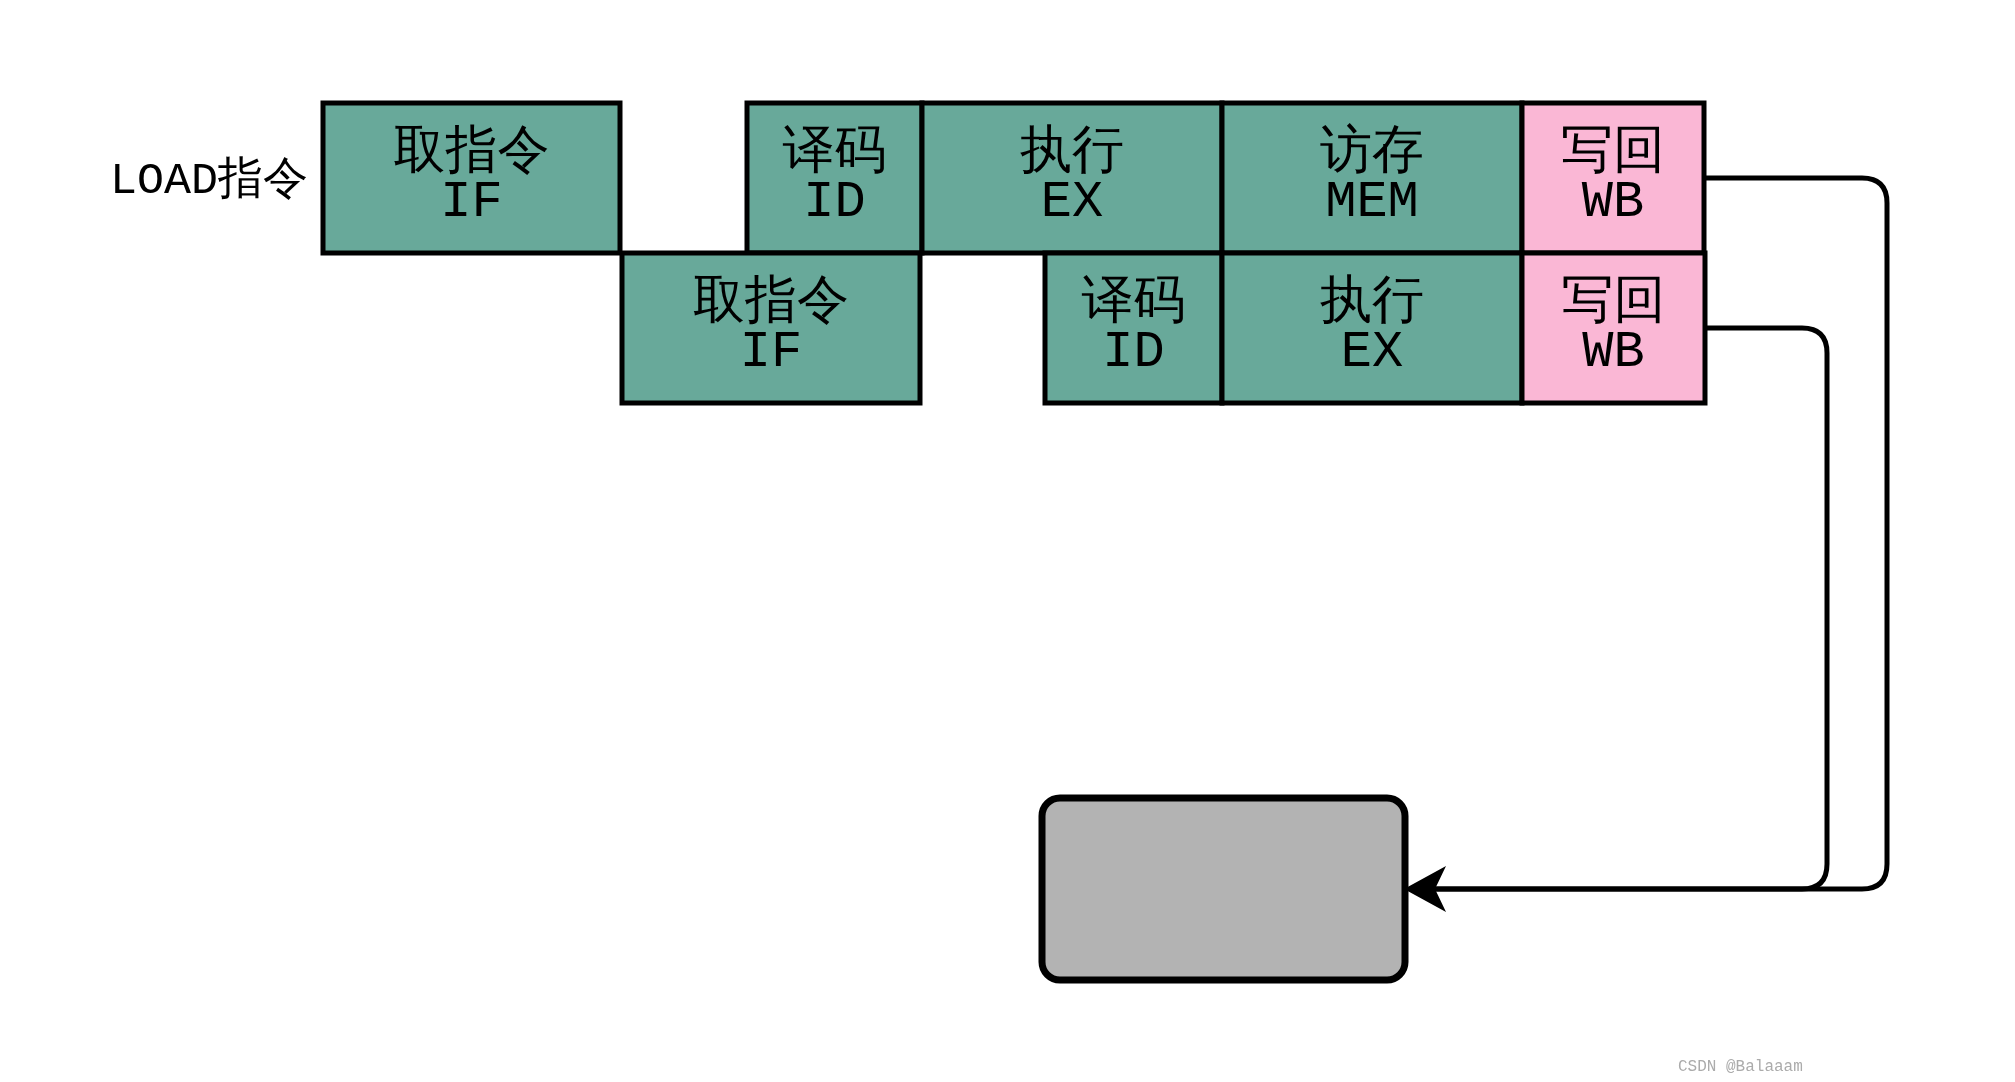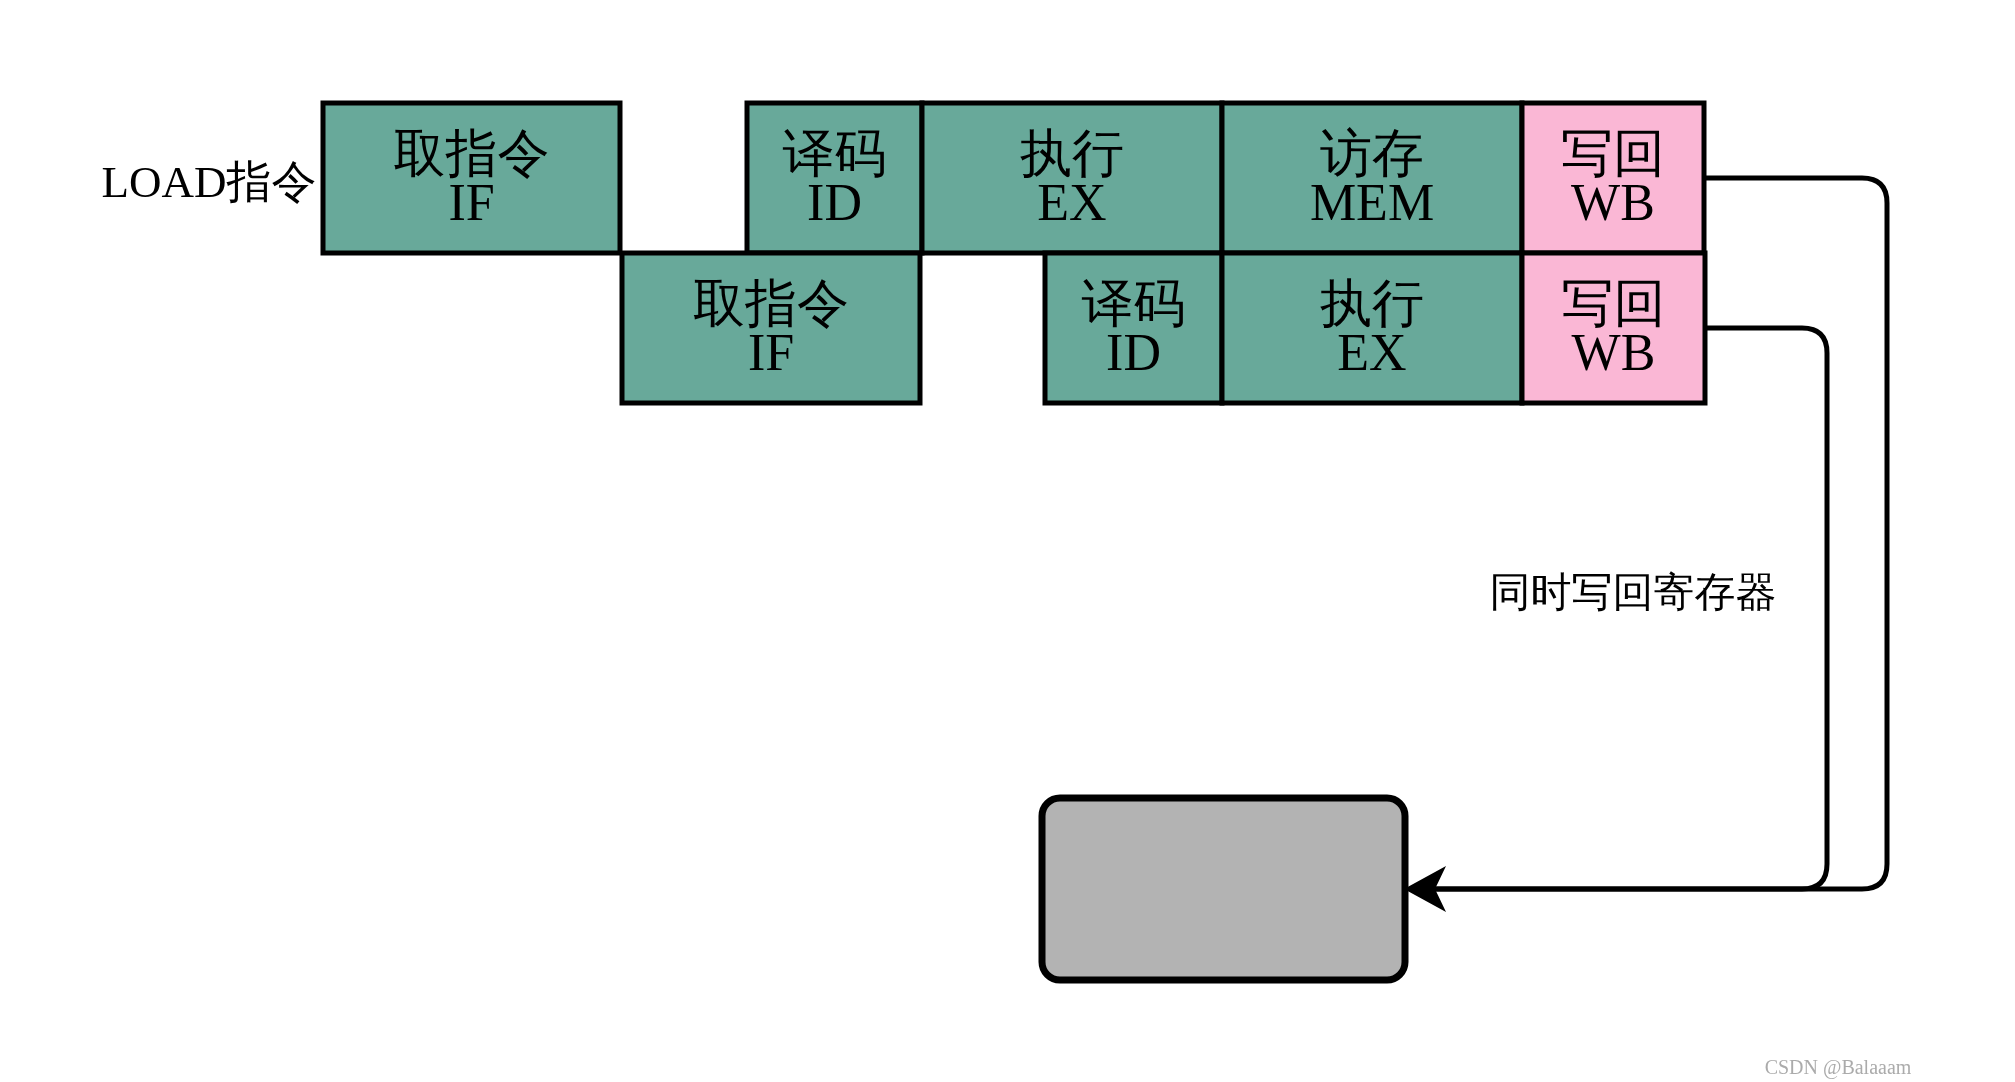--- a/index.html
+++ b/index.html
@@ -7,37 +7,37 @@
     --writeback-fill:#FAB7D5;
     --register-fill:#B3B3B3;
     --line-color:#000000;
     --wm-color:#ABABAB;
   }
   html,body{margin:0;padding:0;background:#fff;}
   #canvas{
     position:relative;
     width:2015px;height:1082px;
     background:#ffffff;
-    font-family:Liberation Serif, serif;
+    font-family:Liberation Mono, monospace;
     overflow:hidden;
   }
   #shapes{position:absolute;left:0;top:0;}
   .teal{fill:var(--stage-fill);stroke:var(--line-color);stroke-width:5px;}
   .pink{fill:var(--writeback-fill);stroke:var(--line-color);stroke-width:5px;}
   .reg{fill:var(--register-fill);stroke:var(--line-color);stroke-width:7px;}
   .conn{fill:none;stroke:var(--line-color);stroke-width:5px;}
   .arrowhead{fill:var(--line-color);stroke:none;}
   .overlay{position:absolute;display:flex;flex-direction:column;align-items:center;justify-content:center;text-align:center;color:#000;}
   .box-text{font-size:52px;line-height:49px;}
   .row-label{font-size:45px;line-height:60px;}
   .annotation{font-size:41px;line-height:48px;}
   .register-text{font-size:40px;line-height:48px;}
   .watermark{
     position:absolute;right:17px;top:1058px;width:320px;
-    text-align:center;font-size:20px;line-height:18px;color:var(--wm-color);
+    text-align:left;font-size:16px;line-height:18px;color:var(--wm-color);
   }
 </style>
 </head>
 <body>
 
 <div id="canvas">
 
   <svg id="shapes" width="2015" height="1082" viewBox="0 0 2015 1082">
 
     <rect class="reg" x="1042" y="798" width="363" height="182" rx="18" ry="18"></rect>
@@ -92,19 +92,18 @@
   <div class="overlay box-text" style="left:1222px;top:253px;width:300px;height:150px;">
     <span>执行</span>
     <span>EX</span>
   </div>
   <div class="overlay box-text" style="left:1522px;top:253px;width:183px;height:150px;">
     <span>写回</span>
     <span>WB</span>
   </div>
 
   <div class="overlay annotation" style="left:1383px;top:544px;width:500px;height:96px;">
-    <span>同时写回寄存器</span>
   </div>
 
 
   <div class="watermark">CSDN @Balaaam</div>
 
 </div>
 
 </body></html>

